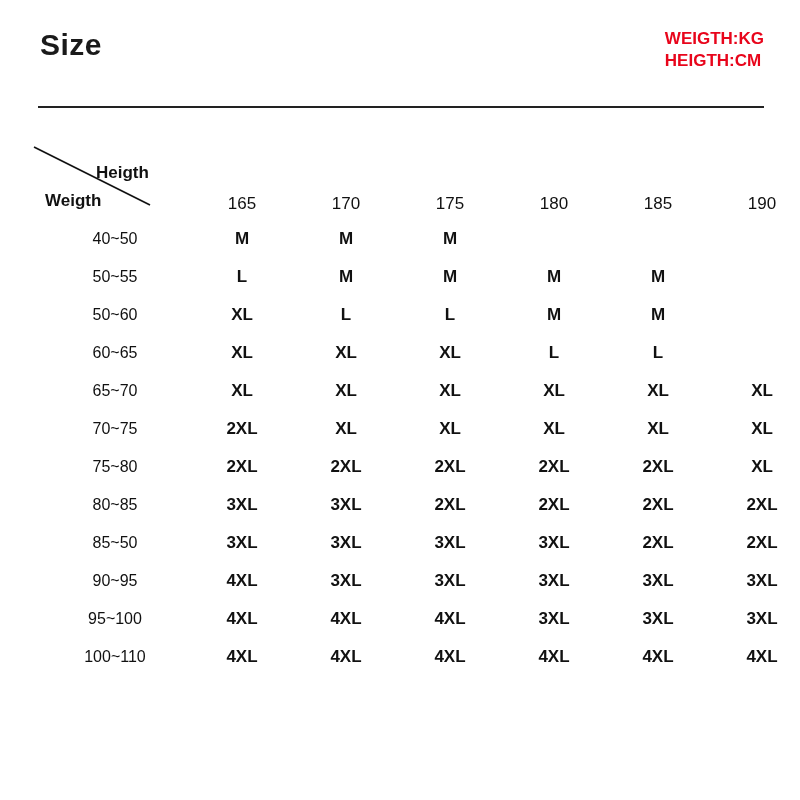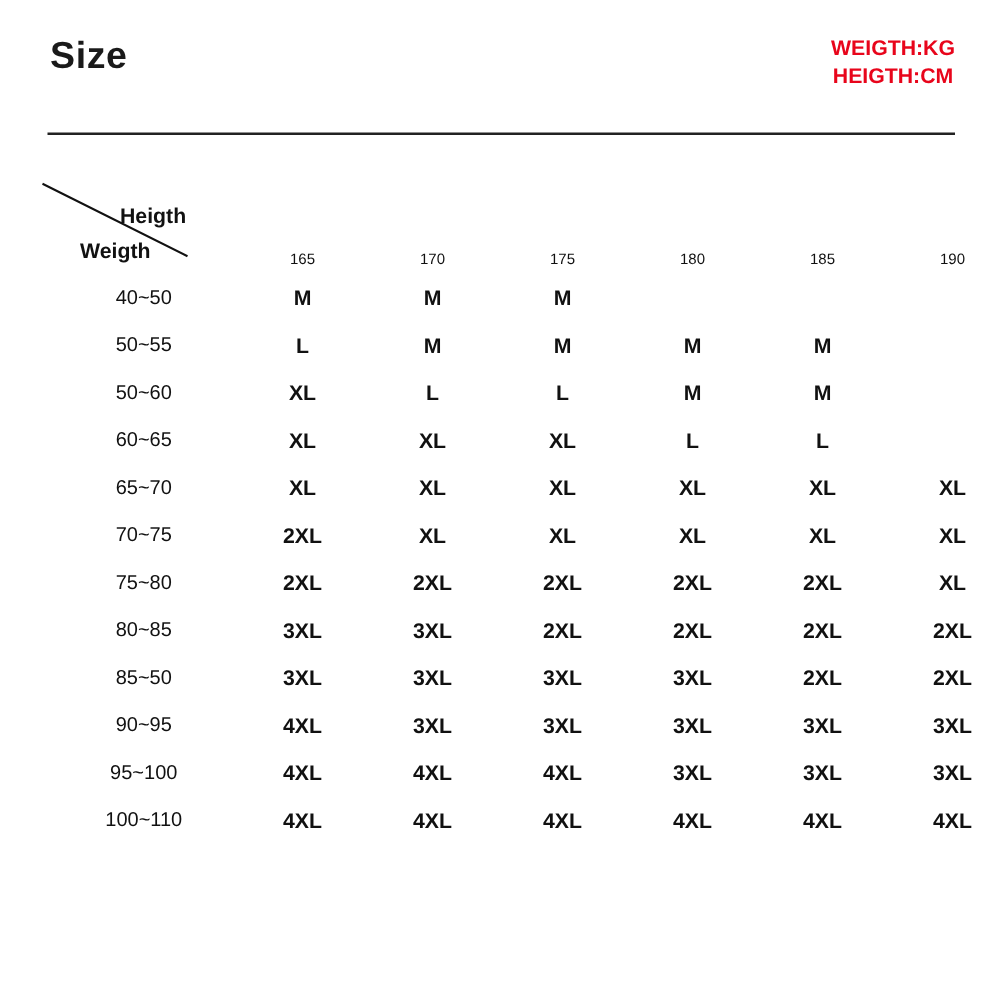--- a/index.html
+++ b/index.html
@@ -26,21 +26,21 @@
     top: 28px;
     font-size: 30px;
     font-weight: bold;
     letter-spacing: 0.5px;
     color: #1a1a1a;
   }
   .units {
     position: absolute;
     right: 36px;
     top: 28px;
-    text-align: center;
+    text-align: left;
     color: #e8051b;
     font-weight: bold;
     font-size: 17px;
     line-height: 22px;
   }
   .rule {
     position: absolute;
     left: 38px;
     top: 106px;
     width: 726px;
@@ -60,21 +60,21 @@
     font-weight: bold;
     font-size: 17px;
     color: #111111;
     text-align: right;
   }
   .corner-height {
     left: 96px;
     top: 163px;
   }
   .corner-weight {
-    left: 64px;
+    left: 45px;
     top: 191px;
   }
   table.size-table {
     position: absolute;
     left: 40px;
     top: 158px;
     width: 722px;
     border-collapse: collapse;
     table-layout: fixed;
   }
@@ -89,21 +89,21 @@
     vertical-align: middle;
   }
   table.size-table col.c0 { width: 150px; }
   table.size-table col.cx { width: 104px; }
   table.size-table th.corner-cell {
     
     height: 56px;
   }
   table.size-table th.head-num {
     font-weight: normal;
-    font-size: 12px;
+    font-size: 17px;
     height: 56px;
     vertical-align: bottom;
     padding-bottom: 6px;
   }
   table.size-table td.rowlabel {
     font-weight: normal;
     font-size: 16px;
   }
   .footer {
     position: absolute;

